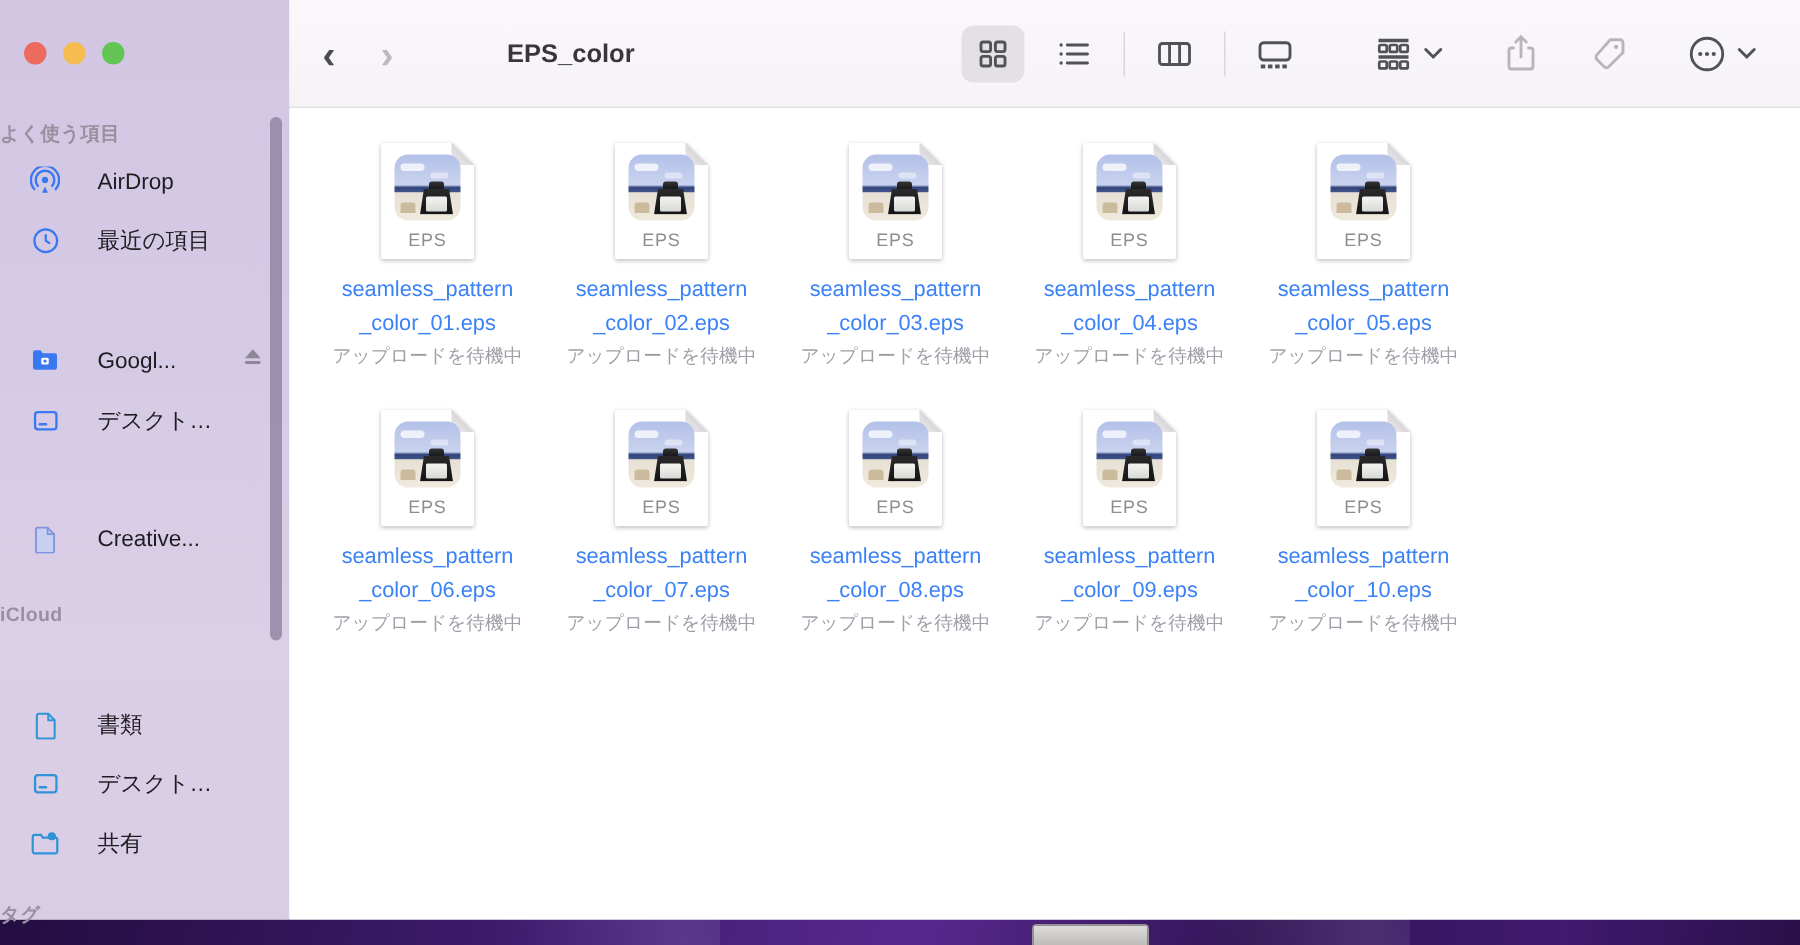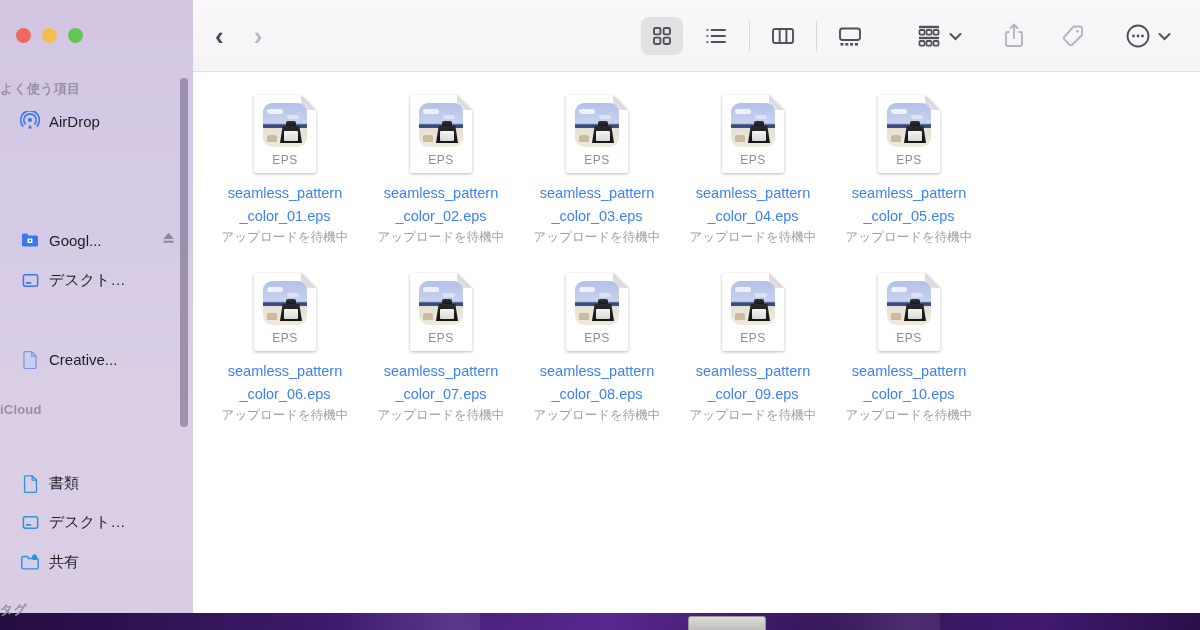--- a/index.html
+++ b/index.html
@@ -21,21 +21,21 @@
   
   .sidebar { position:absolute; left:0; top:0; width:193px; height:613px;
     background:linear-gradient(180deg,#d2c6e3 0%,#d5cae5 35%,#dbcfe7 70%,#d8cde5 100%); }
   .traffic { position:absolute; top:28px; left:16px; display:flex; gap:11px; }
   .traffic span { width:15px; height:15px; border-radius:50%; display:block; }
   .side-scroll { position:absolute; right:5px; top:78px; width:8px; height:349px;
     border-radius:4px; background:rgba(104,90,124,.52); }
   .section-header { font-size:13px; font-weight:700; color:#96909f;
     letter-spacing:.2px; }
   .side-item { position:absolute; left:12px; width:170px; height:34px; display:flex;
-    align-items:center; gap:9px; padding-left:8px; border-radius:7px; }
+    align-items:center; gap:25px; padding-left:8px; border-radius:7px; }
   .side-item .label { font-size:15px; color:#1e1d22; white-space:nowrap; }
   .side-icon { width:20px; height:20px; flex:0 0 20px; display:flex; align-items:center;
     justify-content:center; }
   .fav-ic { color:#3a78f2; } .icl-ic { color:#2f93d6; }
   .trailing { margin-left:auto; margin-right:6px; }
   .pie { width:20px; height:20px; border-radius:50%;
     background:conic-gradient(#6c5b80 0deg 312deg, #cdbfdd 312deg 360deg); }
 
   
   .toolbar { position:absolute; left:193px; top:0; width:1007px; height:72px;
@@ -110,20 +110,29 @@
         <svg width="20" height="20" viewBox="0 0 20 20" fill="none" stroke="currentColor" stroke-width="1.6">
           <circle cx="10" cy="9" r="2.1" fill="currentColor" stroke="none"></circle>
           <path d="M5.6 13.4 A6.2 6.2 0 1 1 14.4 13.4"></path>
           <path d="M3.3 15.6 A9.4 9.4 0 1 1 16.7 15.6"></path>
           <path d="M8 17.5 L10 13.5 L12 17.5 Z" fill="currentColor" stroke="none"></path>
         </svg>
         </span>
       <span class="label">AirDrop</span>
     </div>
 
+    <div class="side-item" style="top:143px">
+      <span class="side-icon fav-ic">
+        <svg width="19" height="19" viewBox="0 0 20 20" fill="none" stroke="currentColor" stroke-width="1.6">
+          <circle cx="10" cy="10" r="8"></circle>
+            <path d="M10 5.5 V10 L13 12"></path>
+        </svg>
+        </span>
+      <span class="label">最近の項目</span>
+    </div>
 
 
     <div class="side-item" style="top:223px">
       <span class="side-icon fav-ic">
         <svg width="20" height="20" viewBox="0 0 20 20">
           <path d="M2 5 a1.5 1.5 0 0 1 1.5-1.5 H7 l1.5 2 H16.5 A1.5 1.5 0 0 1 18 7 v8 a1.5 1.5 0 0 1 -1.5 1.5 H3.5 A1.5 1.5 0 0 1 2 15 Z" fill="currentColor"></path>
           <rect x="7.5" y="8.5" width="5" height="4.5" rx="1" fill="#fff"></rect>
           <circle cx="10" cy="10.7" r="1.1" fill="currentColor"></circle>
         </svg>
         </span>
@@ -193,20 +202,21 @@
     <div class="section-header" style="position:absolute;top:601px">タグ</div>
 
     <div class="side-scroll"></div>
   </div>
 
   <div class="toolbar">
     <div class="tb nav-arrows">
       <span class="chev back">‹</span>
       <span class="chev fwd">›</span>
     </div>
+    <div class="tb win-title">EPS_color</div>
 
     <div class="tb view-seg">
       <span class="seg-btn selected">
         <svg width="24" height="24" viewBox="0 0 24 24" fill="none" stroke="currentColor" stroke-width="1.9">
           <rect x="4" y="4" width="6.4" height="6.4" rx="1.4"></rect>
             <rect x="13.6" y="4" width="6.4" height="6.4" rx="1.4"></rect>
           <rect x="4" y="13.6" width="6.4" height="6.4" rx="1.4"></rect>
             <rect x="13.6" y="13.6" width="6.4" height="6.4" rx="1.4"></rect>
         </svg>
         </span>

